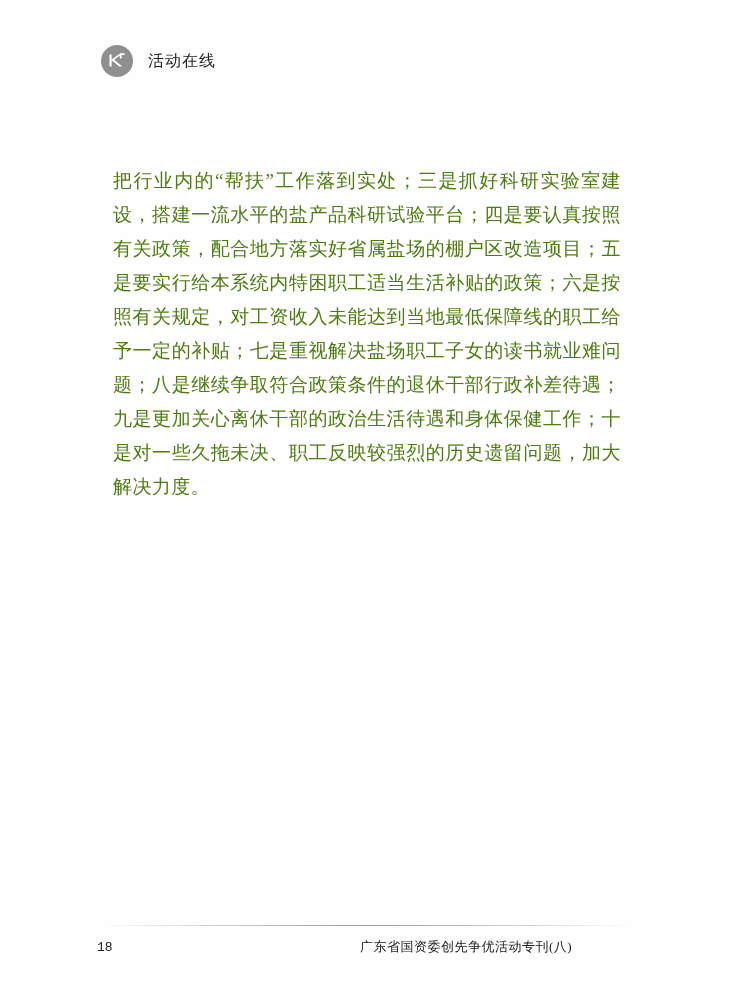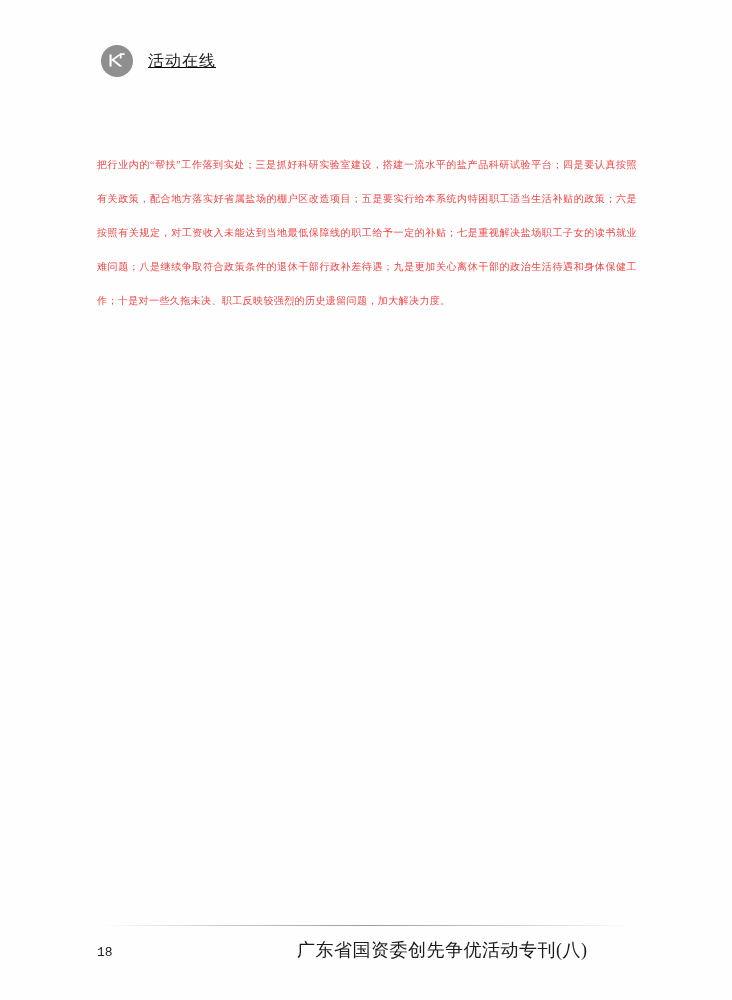--- a/index.html
+++ b/index.html
@@ -23,21 +23,20 @@
   }
 
   
   .header {
     position: absolute;
     top: 44px;
     left: 100px;
     display: flex;
     align-items: center;
     gap: 14px;
-    text-decoration: underline;
   }
   .header-emblem {
     width: 34px;
     height: 34px;
     position: relative;
     flex: none;
   }
   .header-emblem svg {
     display: block;
   }
@@ -51,26 +50,26 @@
 
   
   .content {
     position: absolute;
     top: 148px;
     left: 97px;
     width: 540px;
   }
   .para {
     font-family: "Liberation Serif", serif;
-    font-size: 10px;
+    font-size: 19px;
     line-height: 34px;
-    color: #ef4444;
+    color: #4d7c0f;
     text-align: justify;
     text-justify: inter-ideograph;
-    margin: 0;
+    margin: 16px;
     letter-spacing: 0.4px;
   }
 
   
   .footer-rule {
     position: absolute;
     left: 97px;
     top: 925px;
     width: 538px;
     height: 1px;
@@ -85,23 +84,23 @@
     align-items: baseline;
   }
   .footer-page {
     font-family: Liberation Mono, monospace;
     font-size: 13px;
     color: #222;
     width: 80px;
   }
   .footer-center {
     flex: 1;
-    text-align: left;
+    text-align: center;
     font-family: "Liberation Serif", serif;
-    font-size: 18px;
+    font-size: 13px;
     color: #1a1a1a;
     letter-spacing: 0.5px;
     padding-left: 120px;
   }
   .footer-right {
     width: 0;
   }
 
   
   .page::after {

